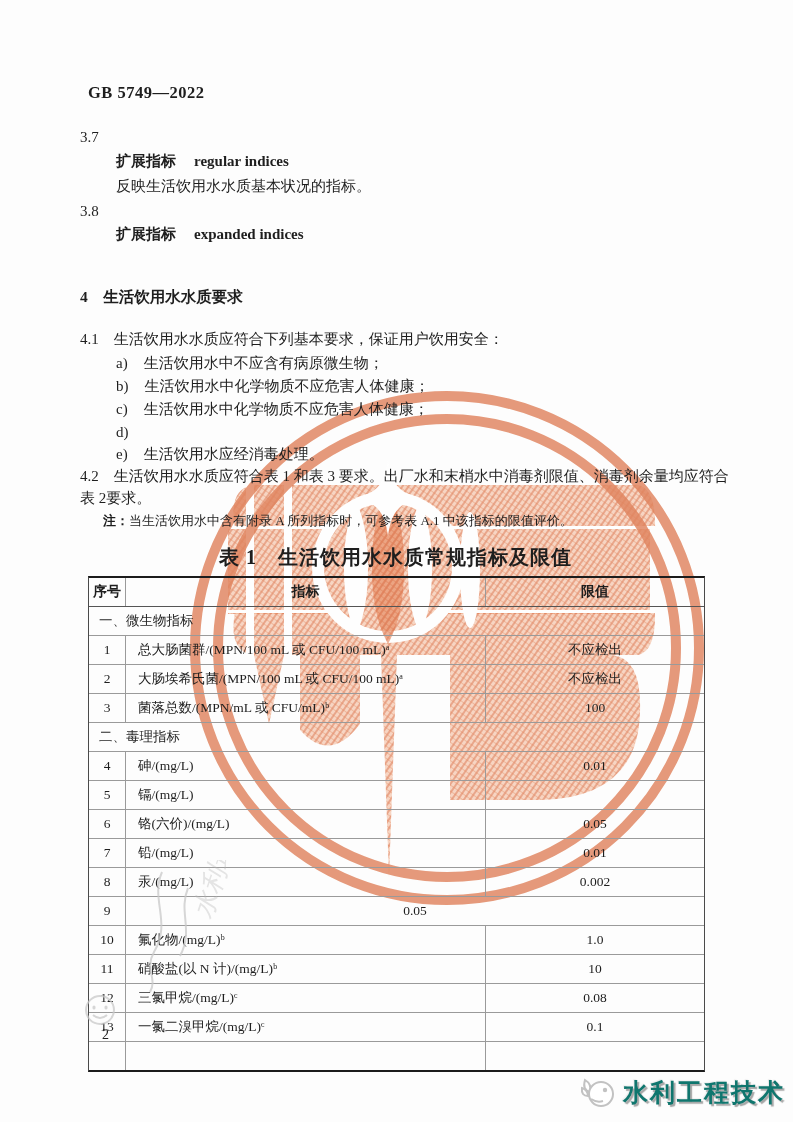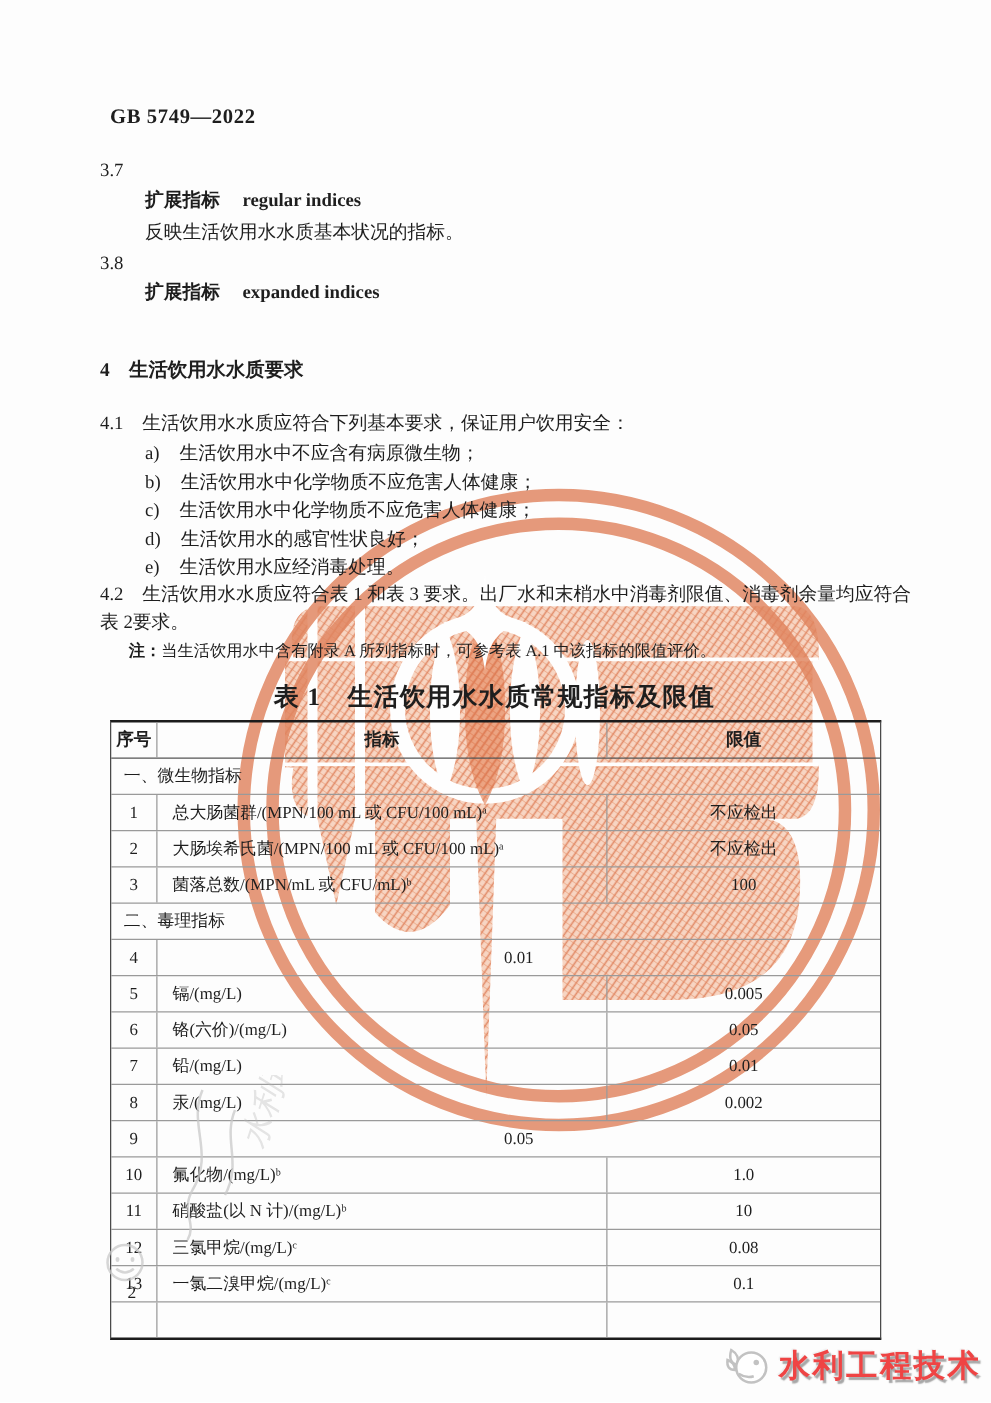--- a/index.html
+++ b/index.html
@@ -34,21 +34,21 @@
   .trow.sec{padding-left:10px;align-items:center;}
   
   .seal{position:absolute;left:170px;top:372px;z-index:1;opacity:.88;}
   
   .signature{position:absolute;left:70px;top:860px;z-index:3;}
   
   .footer-logo{position:absolute;top:1072px;right:8px;height:40px;display:flex;
     align-items:center;gap:7px;z-index:2;}
   .footer-logo .wm-text{
     font-family:"Liberation Sans","DejaVu Sans",sans-serif;
-    font-size:25px;font-weight:bold;letter-spacing:2px;color:#ef4444;
+    font-size:25px;font-weight:bold;letter-spacing:2px;color:#0f766e;
     text-shadow:2px 2px 1px #a6a6a6,-1px -1px 1px #ededed;
   }
   .pageno{position:absolute;left:102px;top:1027px;font-size:14px;}
 </style>
 </head>
 <body>
 
 <div class="page">
 
   <svg class="seal" width="556" height="556" viewBox="0 0 556 556" aria-hidden="true">
@@ -124,21 +124,20 @@
     <div class="line item-line" style="left:116px;top:376px;">
       <span>b)</span>
       <span>生活饮用水中化学物质不应危害人体健康；</span>
     </div>
     <div class="line item-line" style="left:116px;top:399px;">
       <span>c)</span>
       <span>生活饮用水中化学物质不应危害人体健康；</span>
     </div>
     <div class="line item-line" style="left:116px;top:422px;">
       <span>d)</span>
-      <span>生活饮用水的感官性状良好；</span>
     </div>
     <div class="line item-line" style="left:116px;top:444px;">
       <span>e)</span>
       <span>生活饮用水应经消毒处理。</span>
     </div>
 
     <div class="line" style="left:80px;top:466px;">4.2　生活饮用水水质应符合表 1 和表 3 要求。出厂水和末梢水中消毒剂限值、消毒剂余量均应符合</div>
     <div class="line" style="left:80px;top:488px;">表 2要求。</div>
 
     <div class="line small" style="left:103px;top:511px;">
@@ -169,26 +168,26 @@
       <div class="trow">
         <div class="cell c-no">3</div>
         <div class="cell c-ind">菌落总数/(MPN/mL 或 CFU/mL)ᵇ</div>
         <div class="cell c-lim">100</div>
       </div>
       <div class="trow sec">
         <span>二、毒理指标</span>
       </div>
       <div class="trow">
         <div class="cell c-no">4</div>
+        <div class="cell c-ind">砷/(mg/L)</div>
         <div class="cell c-lim">0.01</div>
       </div>
       <div class="trow">
         <div class="cell c-no">5</div>
         <div class="cell c-ind">镉/(mg/L)</div>
-        <div class="cell c-lim">0.005</div>
       </div>
       <div class="trow">
         <div class="cell c-no">6</div>
         <div class="cell c-ind">铬(六价)/(mg/L)</div>
         <div class="cell c-lim">0.05</div>
       </div>
       <div class="trow">
         <div class="cell c-no">7</div>
         <div class="cell c-ind">铅/(mg/L)</div>
         <div class="cell c-lim">0.01</div>

